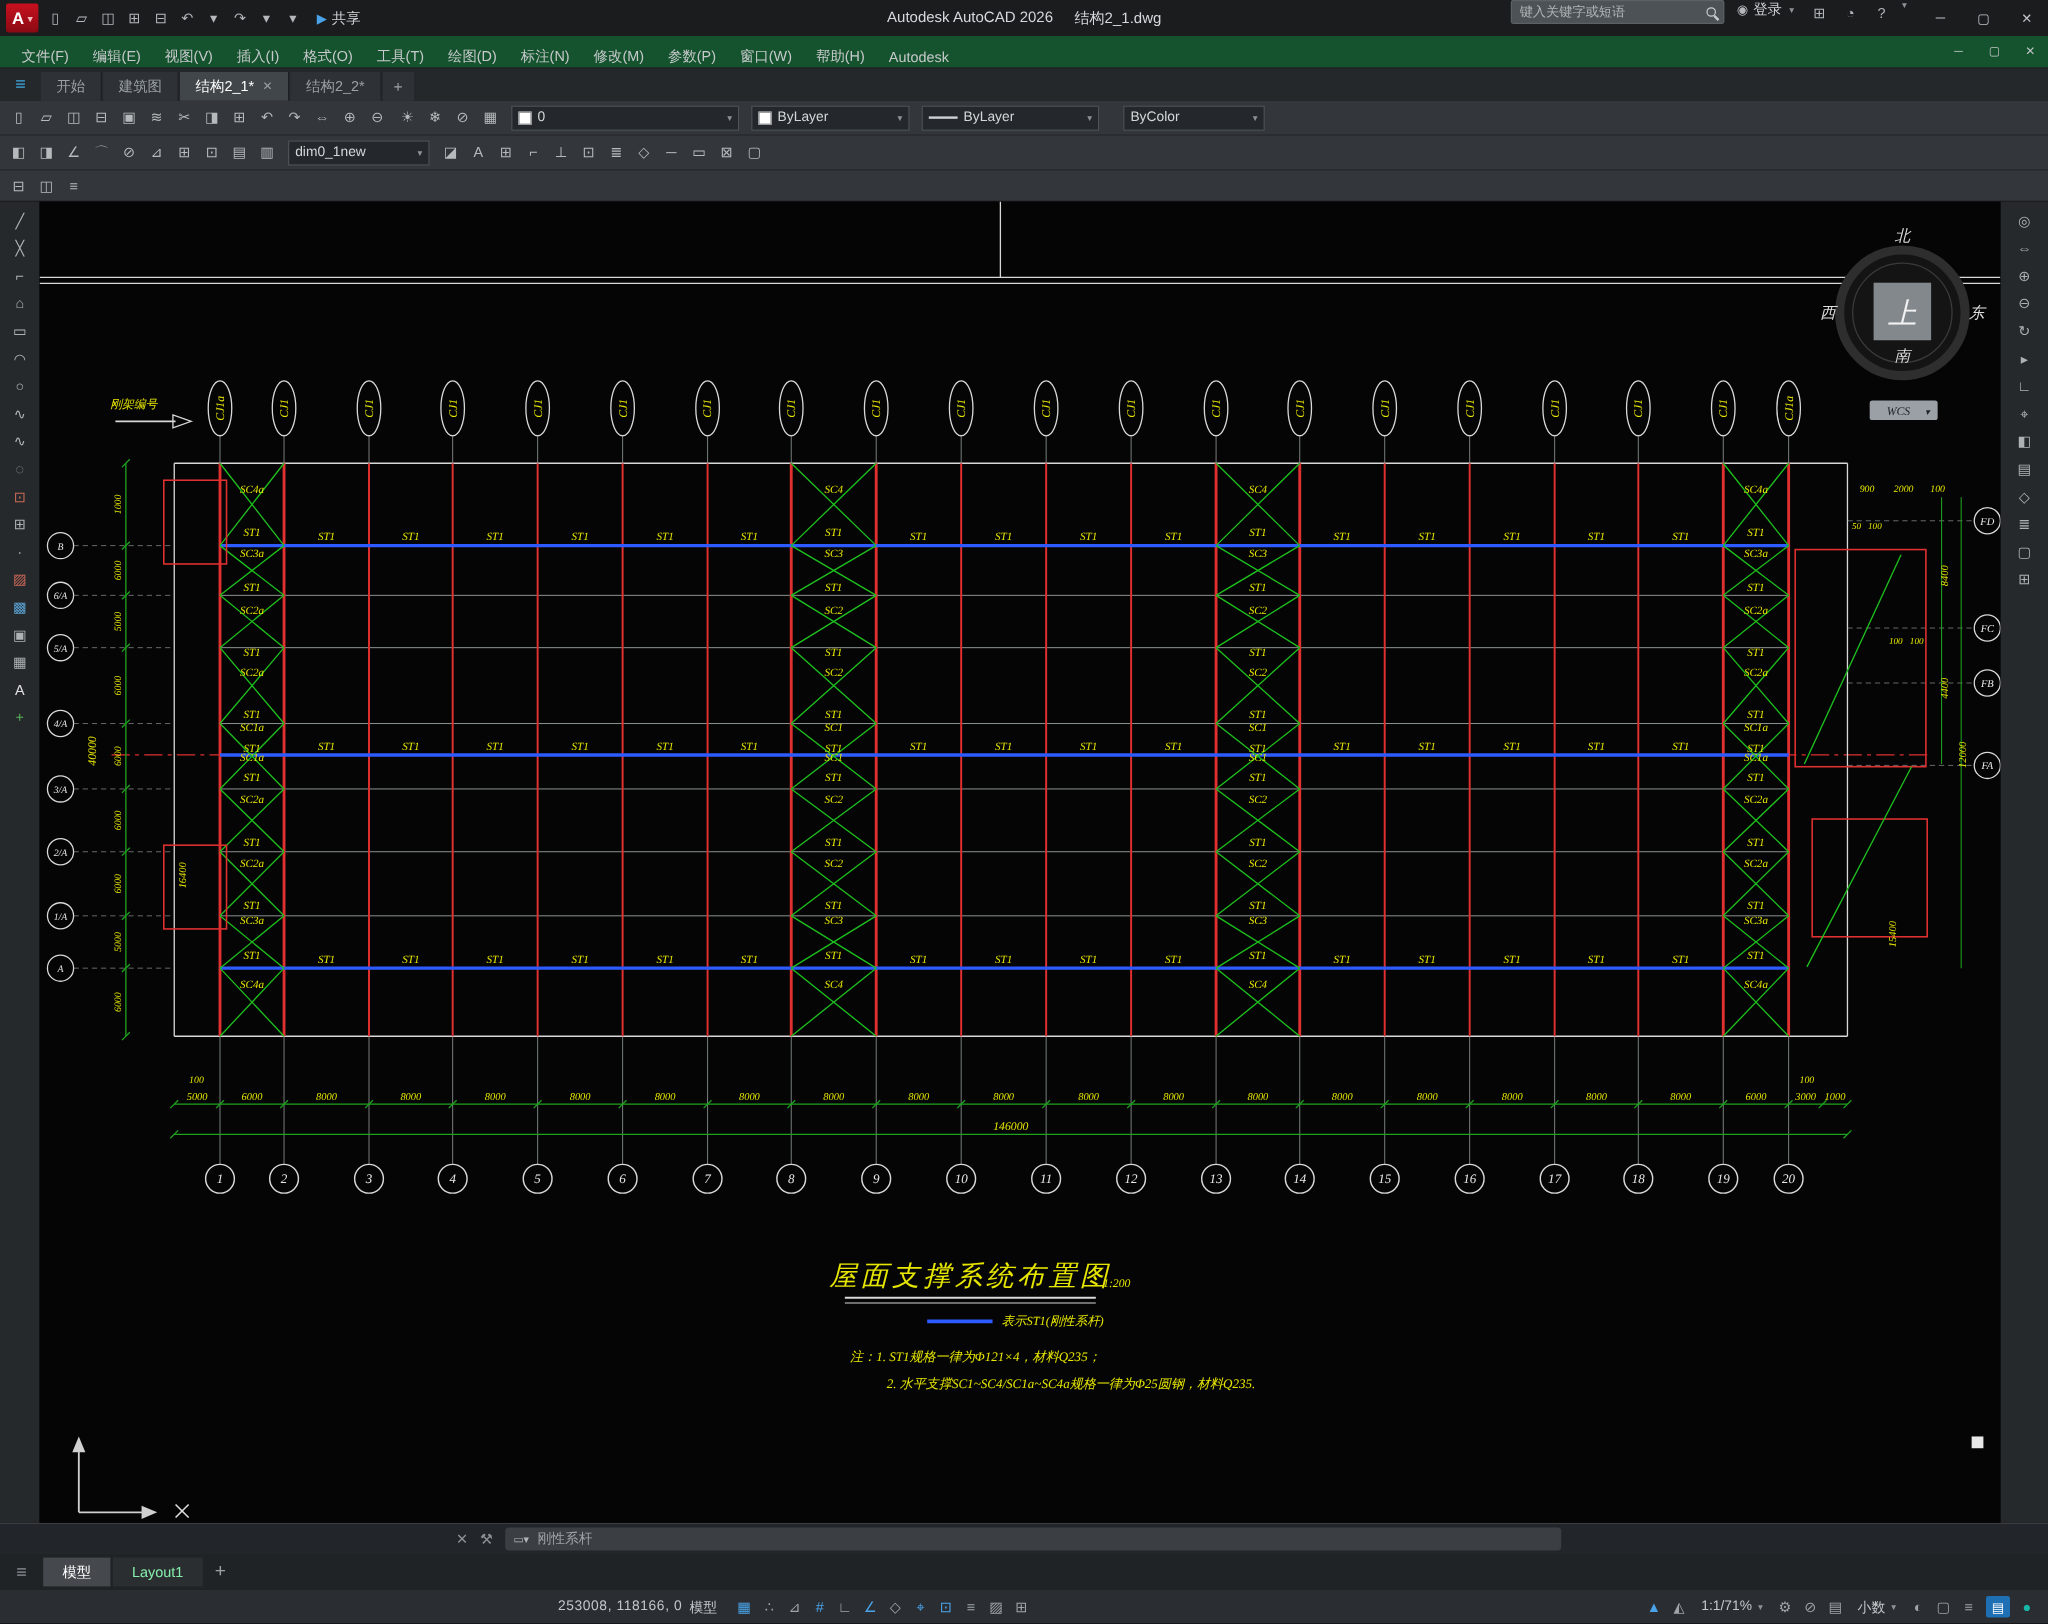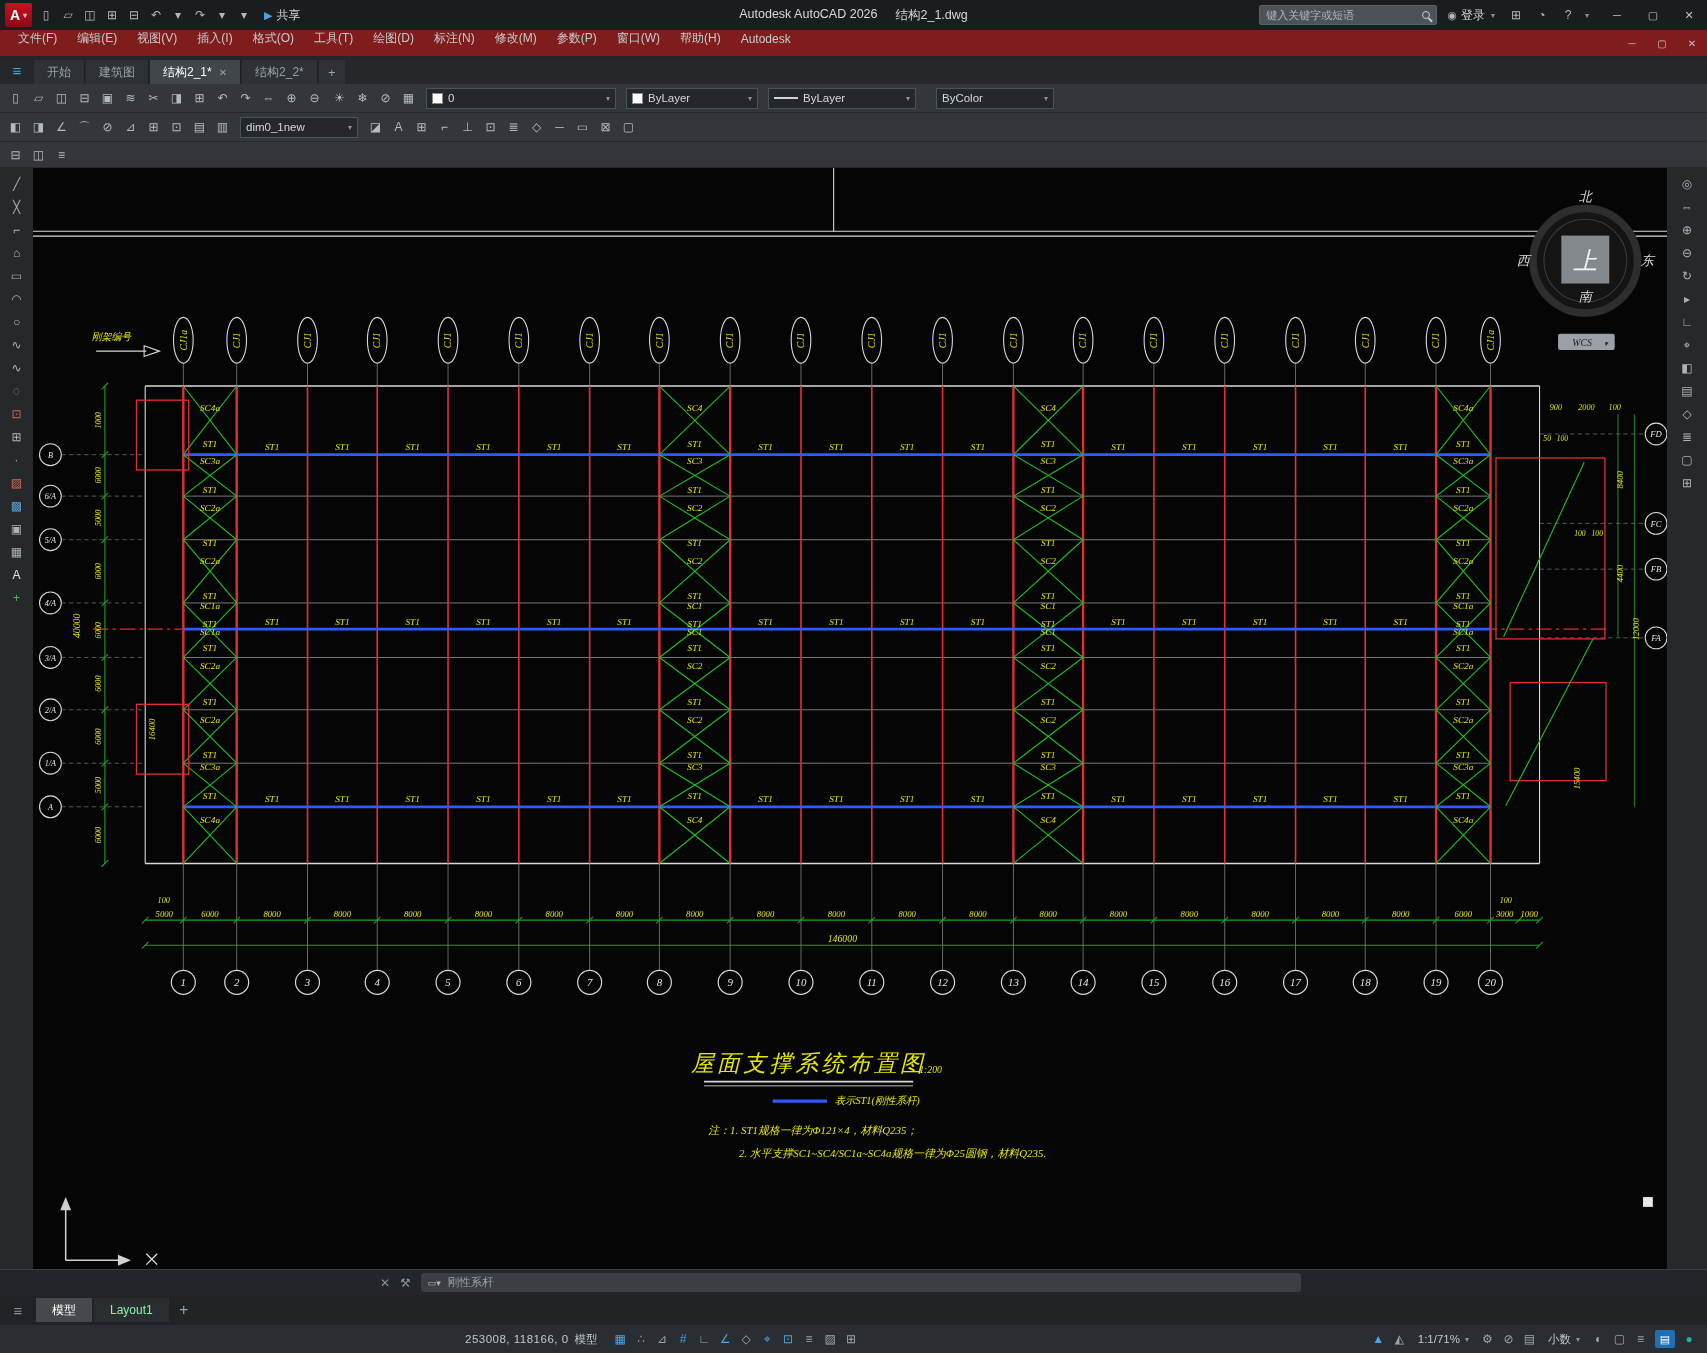--- a/index.html
+++ b/index.html
@@ -14,37 +14,37 @@
   font-weight:bold;display:flex;align-items:center;justify-content:center;border-radius:2px;font-size:14px;gap:1px}
 .logo .caret{font-size:8px;color:#f3b9bd}
 .iconrow{display:flex;align-items:center}
 .tb-ico{width:22px;height:22px;display:inline-flex;align-items:center;justify-content:center;
   color:#b4b8bb;font-size:12px}
 .caret{font-size:8px;color:#8d9296;margin-left:2px}
 .share{display:flex;align-items:center;gap:4px;margin-left:6px;color:#cfd2d4}
 .share-glyph{color:#4aa3e8;font-size:11px}
 .app-title{position:absolute;left:50%;transform:translateX(-50%);display:flex;gap:18px;
   color:#d6d9db;font-size:12.5px;white-space:nowrap}
-.tb-right{margin-left:auto;display:flex;align-items:center;gap:4px}
+.tb-right{margin-left:auto;display:flex;align-items:flex-start;gap:4px}
 .searchbox{display:flex;align-items:center;background:#4d5256;border:1px solid #5c6165;
   height:20px;width:178px;padding:0 6px;border-radius:2px;gap:6px}
 .searchbox input{flex:1;background:transparent;border:none;outline:none;color:#dfe2e4;
   font-size:11px;font-family:inherit}
 .searchbox input::placeholder{color:#b2b6b9}
 .mag{width:8px;height:8px;border:1.5px solid #c9cccf;border-radius:50%;position:relative;flex:0 0 auto}
 .mag::after{content:'';position:absolute;width:5px;height:1.5px;background:#c9cccf;
   transform:rotate(45deg);right:-4px;bottom:-2px}
 .login{display:flex;align-items:center;gap:4px;padding:0 6px;color:#cfd2d4}
 .usr{font-size:11px;color:#b4b8bb}
 .winbtns{display:flex;margin-left:6px}
 .wb{width:36px;height:30px;display:flex;align-items:center;justify-content:center;
   color:#c0c4c7;font-size:11px}
 
 
-.menubar{height:27px;background:#7f1d1d;display:flex;align-items:flex-start;font-size:12px;
+.menubar{height:27px;background:#14532d;display:flex;align-items:flex-end;font-size:12px;
   padding-left:8px;flex:0 0 auto;border-bottom:1px solid #222527}
 .menu-item{padding:0 10px;height:100%;display:flex;align-items:center;color:#c6c9cb}
 .mb-right{margin-left:auto;display:flex}
 .mb-right .wb{width:30px;height:26px;font-size:10px}
 
 
 .tabbar{height:27px;background:#24282b;display:flex;align-items:flex-end;flex:0 0 auto}
 .burger{width:34px;height:100%;display:flex;align-items:center;justify-content:center;
   color:#3fa9e0;font-size:15px}
 .ftab{height:24px;display:flex;align-items:center;gap:7px;padding:0 13px;font-size:12px;

